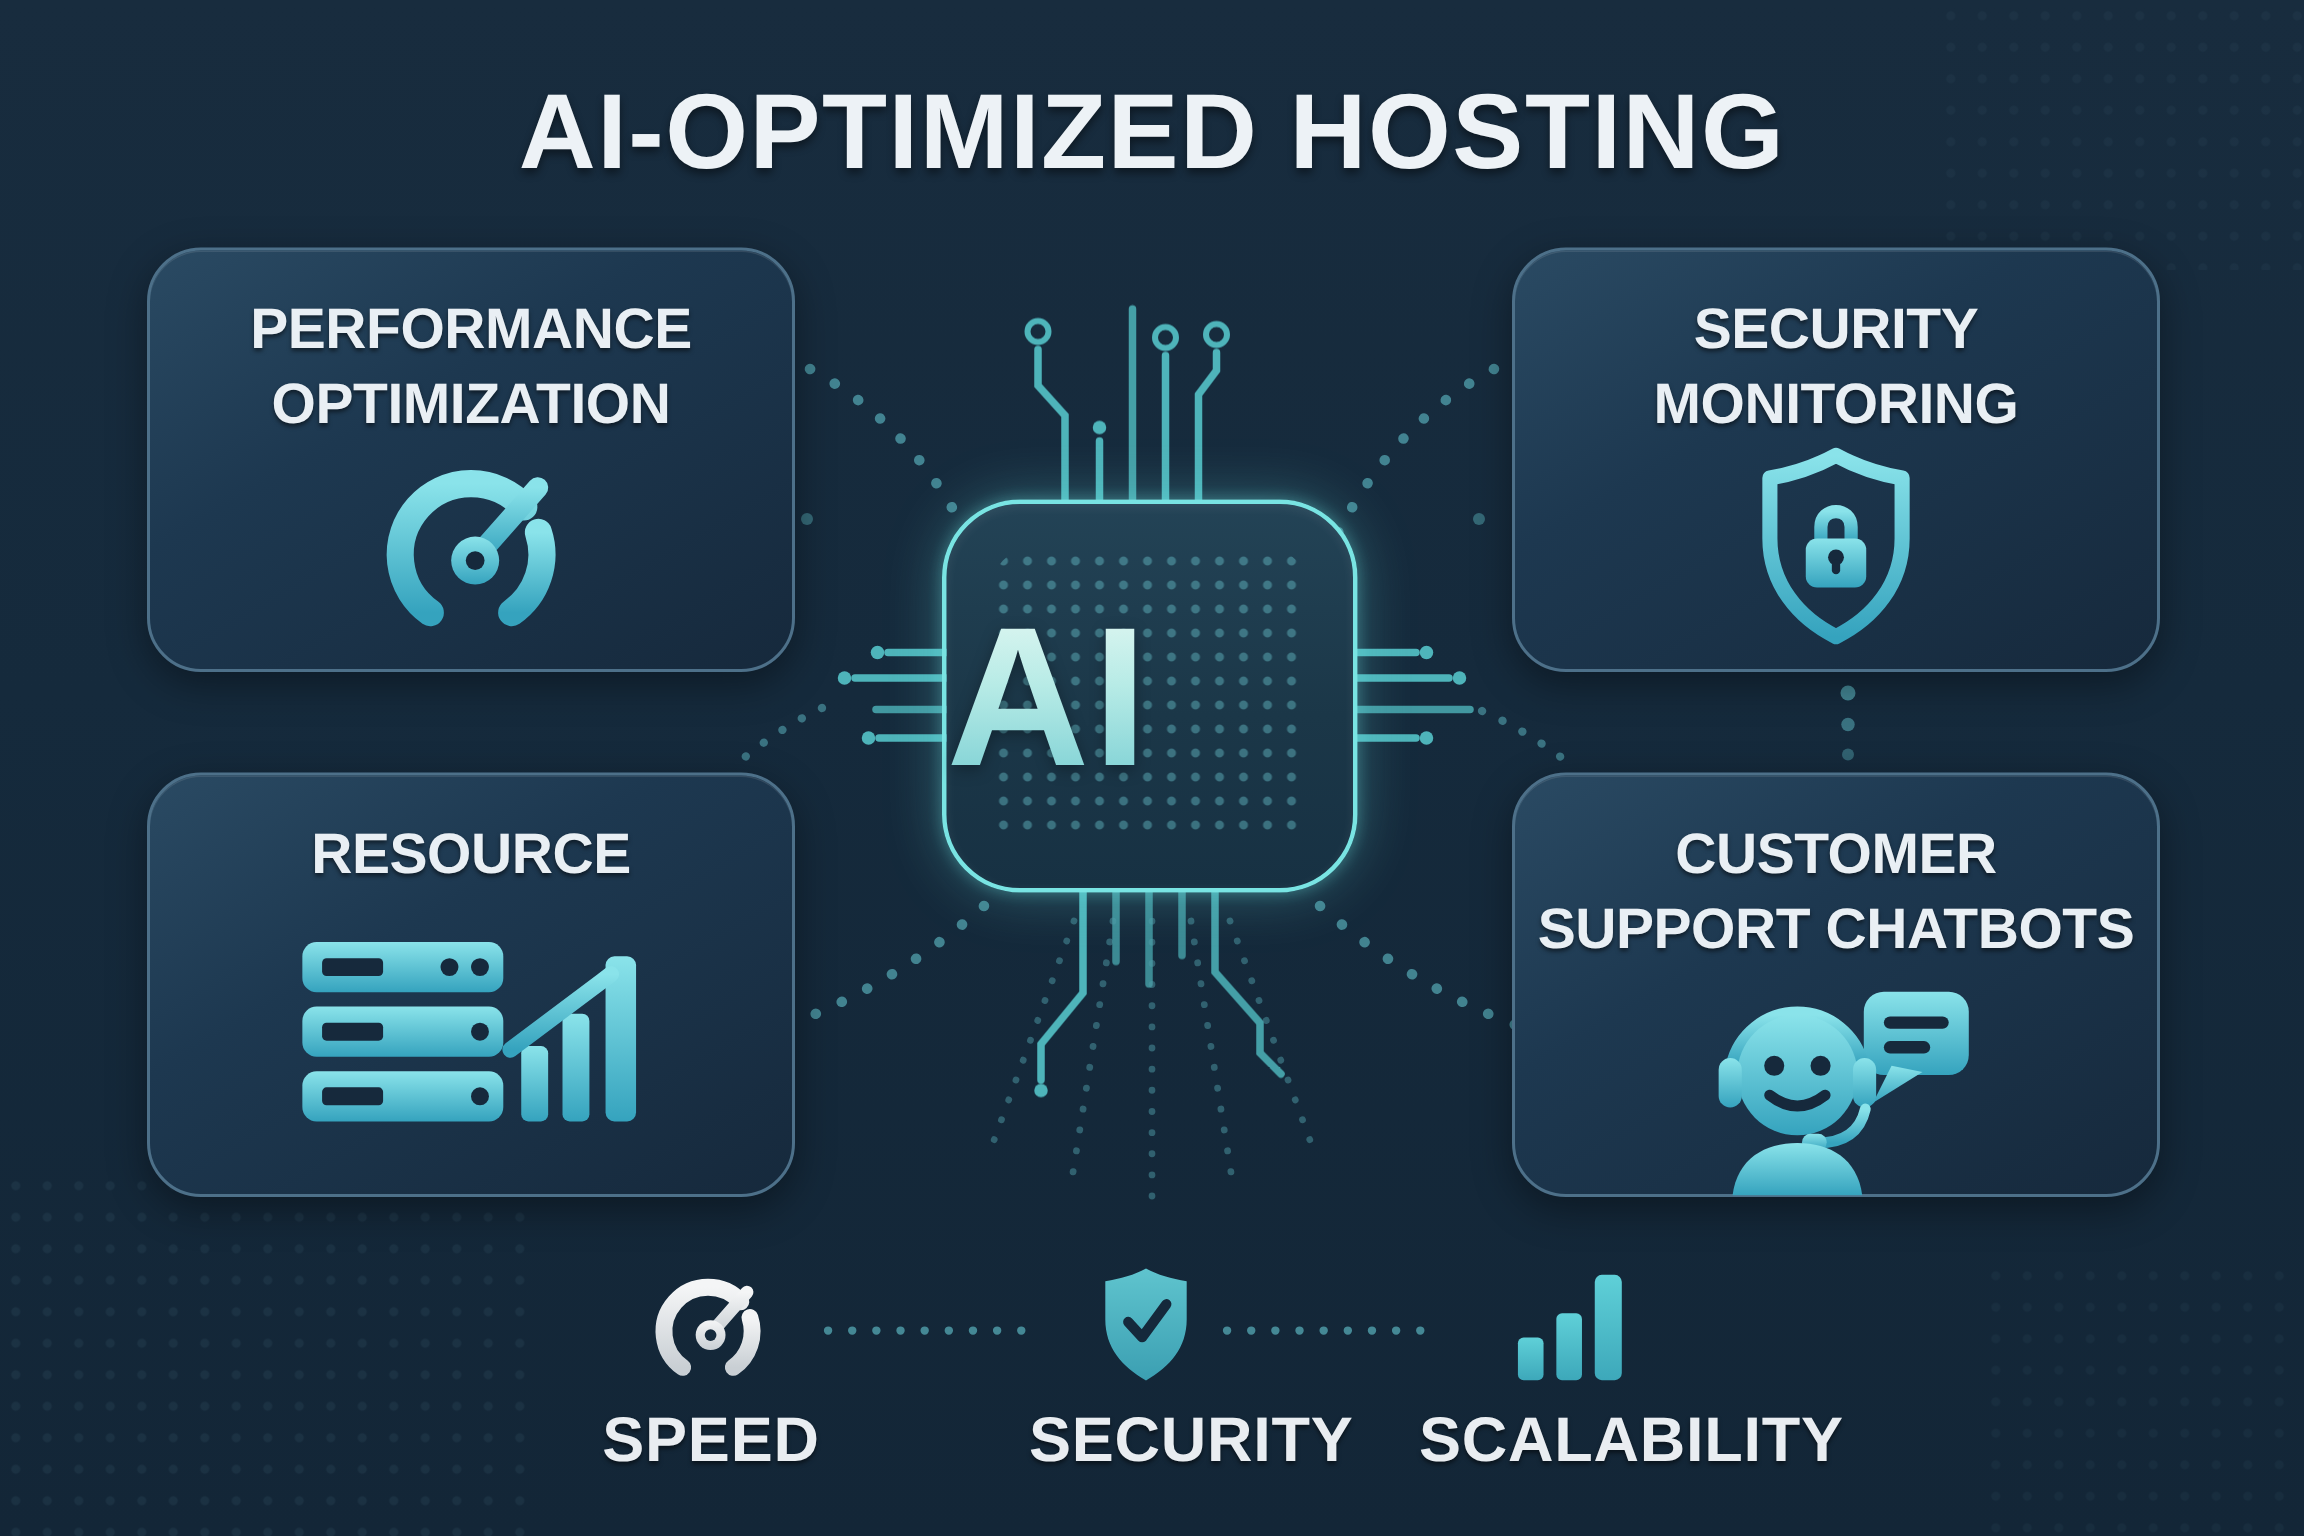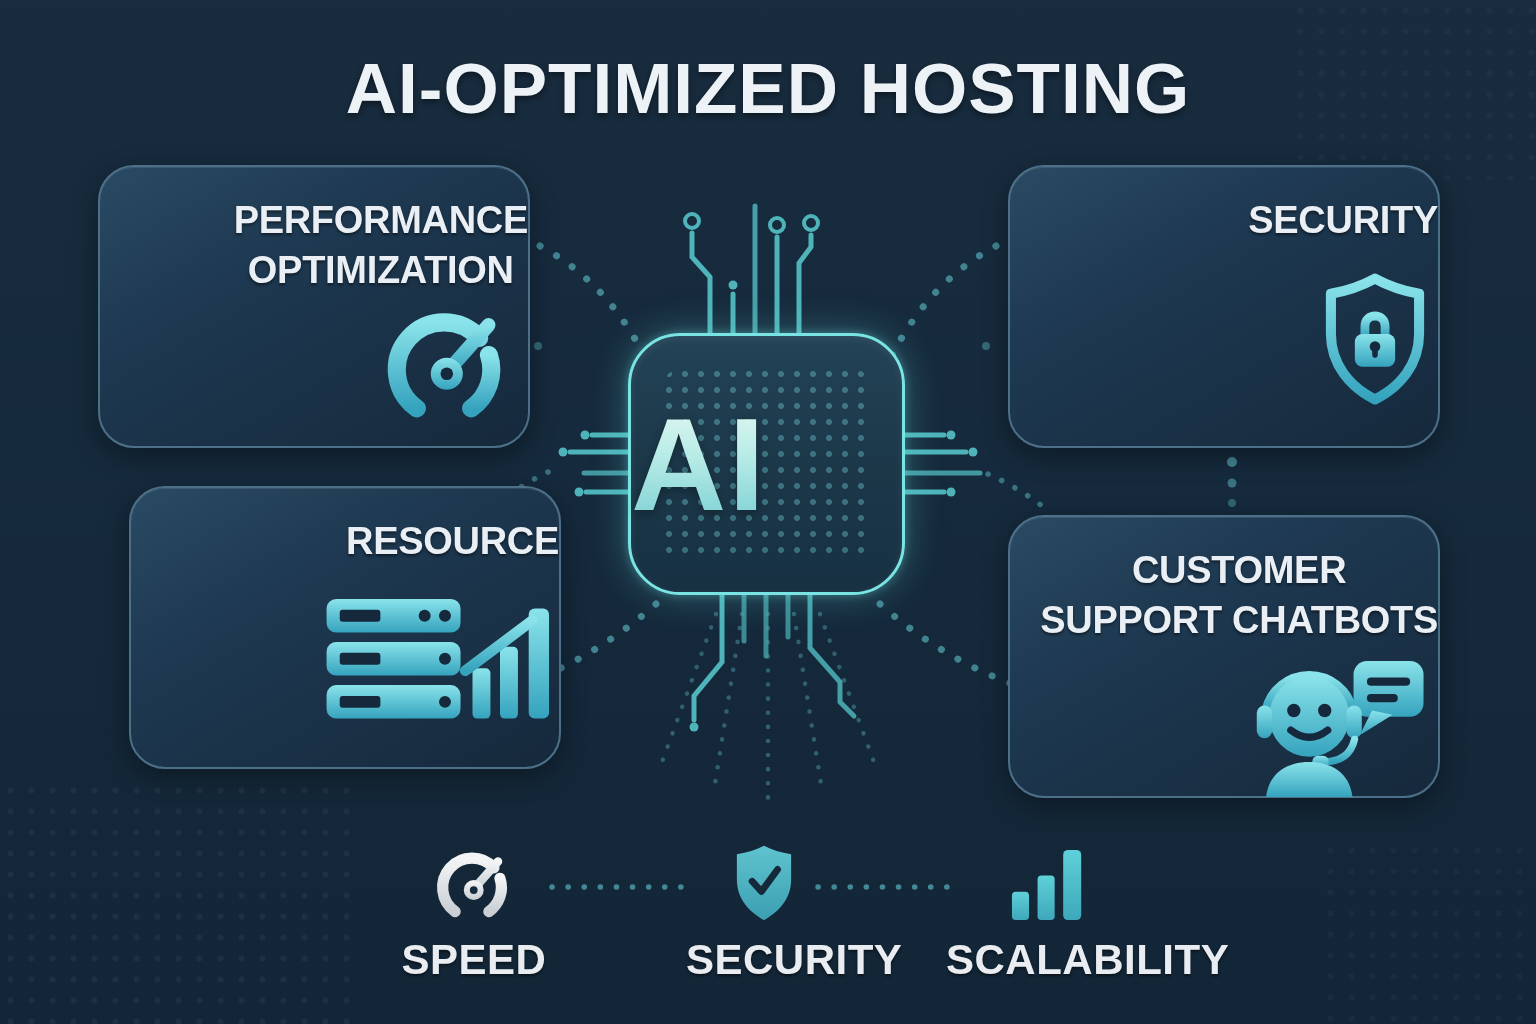--- a/index.html
+++ b/index.html
@@ -18,21 +18,21 @@
     position:absolute;left:0;top:48px;width:1536px;text-align:center;
     font-size:71px;font-weight:800;letter-spacing:1px;color:#edf2f6;
     text-shadow:0 3px 6px rgba(0,0,0,.45);
   }
   .layer{position:absolute;left:0;top:0;z-index:1;}
   .card{
     position:absolute;width:432px;height:283px;border-radius:36px;z-index:2;
     background:linear-gradient(150deg,#2a4a63 0%,#1d3850 38%,#16293c 100%);
     border:2px solid #4d7089;
     box-shadow:0 8px 26px rgba(0,0,0,.38), inset 0 1px 0 rgba(255,255,255,.10);
-    display:flex;flex-direction:column;align-items:flex-end;
+    display:flex;flex-direction:column;align-items:center;
   }
   .card-title{
     margin-top:28px;text-align:center;font-size:38px;font-weight:800;
     letter-spacing:-.3px;line-height:50px;color:#e9eff4;
     text-shadow:0 2px 3px rgba(0,0,0,.5);
   }
   .card-title .line{display:block;white-space:nowrap;}
   .card-icon{flex:1;display:flex;align-items:center;justify-content:center;padding-bottom:14px;}
   #chip{
     position:absolute;left:628px;top:333px;width:277px;height:262px;z-index:3;
@@ -152,39 +152,40 @@
         <path d="M54 52 L84 18" stroke="url(#tg1)" stroke-width="10" stroke-linecap="round"></path>
         <circle cx="54" cy="53" r="11.5" fill="url(#tg1)"></circle>
         <circle cx="54" cy="53" r="4.5" fill="#16293c"></circle>
       </svg>
     </div>
   </div>
 
   <div class="card" style="left:1008px;top:165px;">
     <div class="card-title">
       <span class="line">SECURITY</span>
+      <span class="line">MONITORING</span>
     </div>
     <div class="card-icon">
       <svg width="126" height="136" viewBox="0 0 100 108">
         <defs>
             <linearGradient id="tg2" x1="0" y1="0" x2="0" y2="1">
           <stop offset="0" stop-color="#8ae3ea"></stop>
               <stop offset="1" stop-color="#35a3be"></stop>
         </linearGradient>
           </defs>
         <path d="M50 6 C61 12 73 16 85 18 V50 C85 74 70 92 50 102 C30 92 15 74 15 50 V18 C27 16 39 12 50 6 Z" fill="none" stroke="url(#tg2)" stroke-width="8" stroke-linejoin="round"></path>
         <path d="M42 52 V44 C42 33 58 33 58 44 V52" fill="none" stroke="url(#tg2)" stroke-width="7" stroke-linecap="round"></path>
         <rect x="34" y="50" width="32" height="26" rx="6" fill="url(#tg2)"></rect>
         <circle cx="50" cy="60" r="4.2" fill="#16293c"></circle>
         <rect x="47.8" y="61" width="4.4" height="8" rx="2.2" fill="#16293c"></rect>
       </svg>
     </div>
   </div>
 
-  <div class="card" style="left:98px;top:486px;margin-left:31px;">
+  <div class="card" style="left:98px;top:515px;">
     <div class="card-title">
       <span class="line">RESOURCE</span>
     </div>
     <div class="card-icon">
       <svg width="240" height="122" viewBox="0 0 200 102">
         <defs>
             <linearGradient id="tg3" x1="0" y1="0" x2="0" y2="1">
           <stop offset="0" stop-color="#8ae3ea"></stop>
               <stop offset="1" stop-color="#35a3be"></stop>
         </linearGradient>

